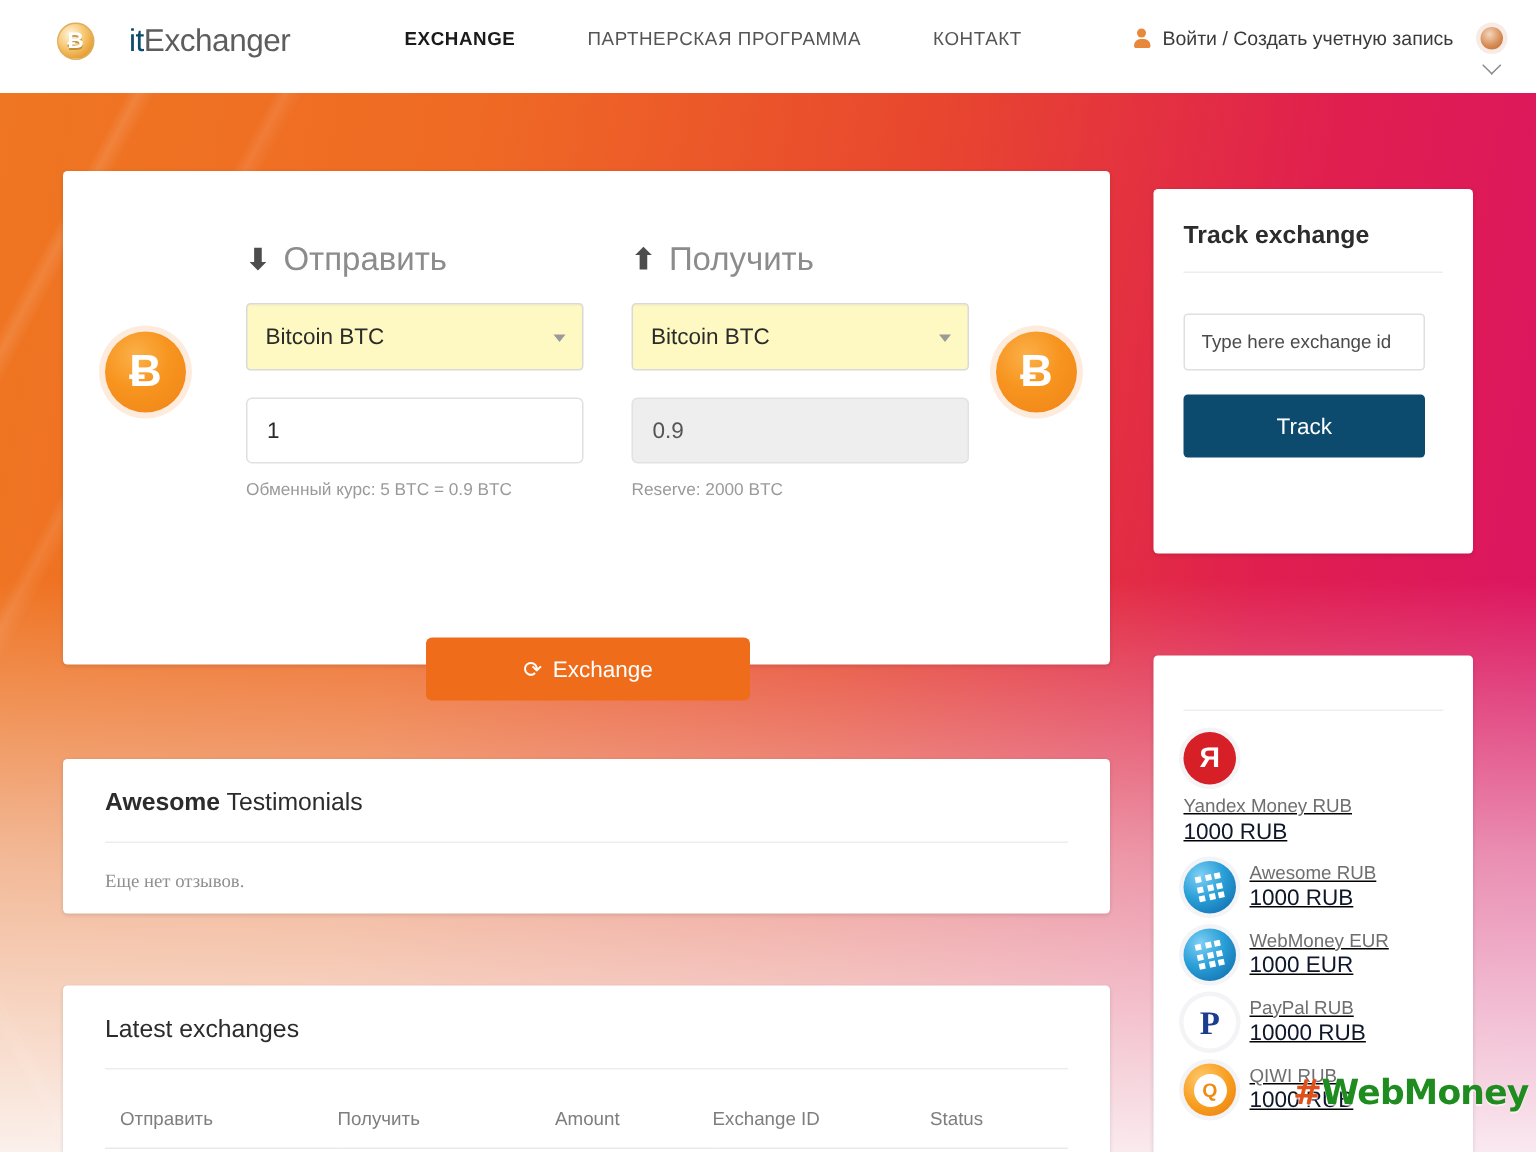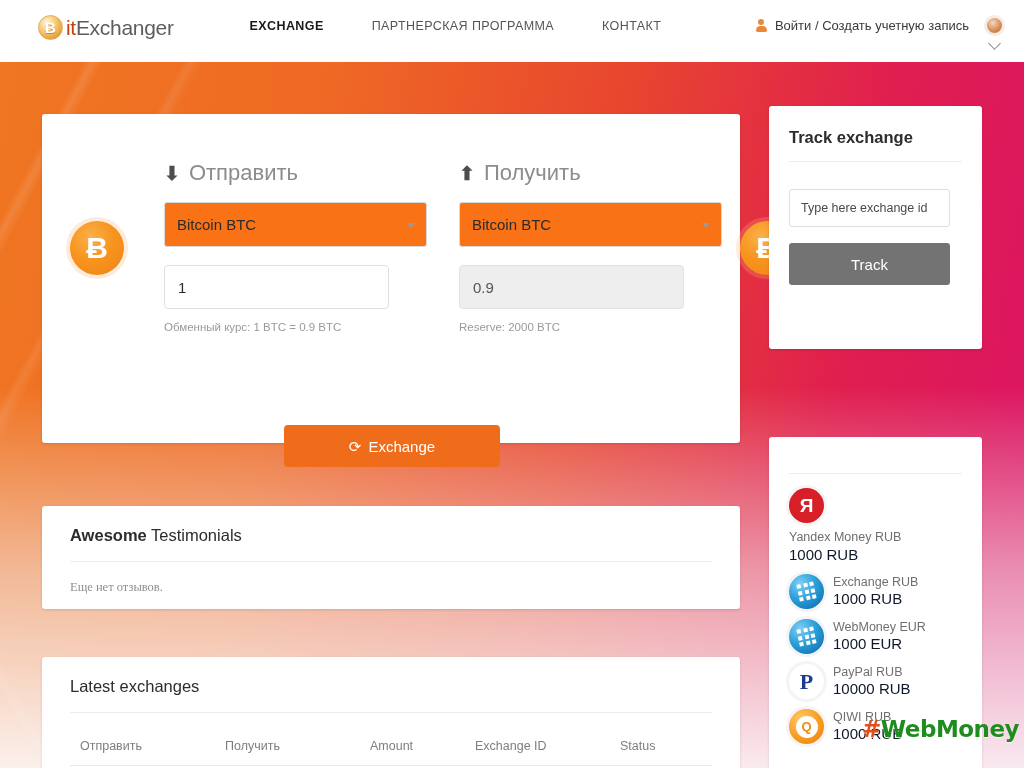--- a/index.html
+++ b/index.html
@@ -45,21 +45,21 @@
     font-size: 15px;
     font-weight: bold;
     line-height: 1;
     text-shadow: 0 1px 0 rgba(160,110,20,.6);
   }
   .brand-text {
     font-size: 21px;
     color: #5d5d5d;
     letter-spacing: -0.3px;
   }
-  .brand-text .b-light { color: #c2410c; }
+  .brand-text .b-light { color: #0c4a6e; margin-left: 20px; }
 
   .nav-links {
     display: flex;
     align-items: center;
     margin-left: 52px;
     margin-top: 19px;
     gap: 0;
   }
   .nav-link {
     font-size: 12.5px;
@@ -193,24 +193,24 @@
     font-weight: normal;
     display: flex; align-items: center; gap: 9px;
     margin-bottom: 16px;
   }
   .arrow-ico {
     font-size: 19px; color: #4d4d4d; line-height: 1;
     font-weight: bold;
   }
 
   .select-box {
-    width: 263px; height: 45px;
+    width: 225px; height: 45px;
     border: 1px solid #d9d9d9;
     border-radius: 3px;
-    background: #f97316;
+    background: #fef9c3;
     display: flex; align-items: center;
     padding: 0 12px;
     font-size: 15px; color: #2b2b2b;
     position: relative;
     cursor: pointer;
     box-shadow: inset 0 1px 1px rgba(0,0,0,.03);
   }
   .select-box .caret {
     position: absolute; right: 11px; top: 50%;
     margin-top: -2px;
@@ -310,21 +310,21 @@
   .ex-table th:nth-child(4) { width: 145px; margin-top: 21px; }
   .ex-table-empty {
     font-size: 12.5px;
     color: #7e7e7e;
     padding: 15px 0 0 10px;
   }
 
   
   .track-card {
     position: absolute;
-    left: 769px; top: 44px;
+    left: 769px; top: 64px;
     width: 213px; height: 243px;
     padding: 22px 20px 0 20px;
   }
   .track-title {
     font-size: 16.5px;
     color: #2c2c2c;
     font-weight: bold;
   }
   .track-input {
     display: block;
@@ -336,21 +336,21 @@
     font-size: 12.5px;
     color: #3a3a3a;
     font-family: "Liberation Sans", sans-serif;
     background: #fff;
     outline: none;
   }
   .track-input::placeholder { color: #4a4a4a; }
   .track-btn {
     margin-top: 16px;
     width: 161px; height: 42px;
-    background: #737373;
+    background: #0c4a6e;
     border: none;
     border-radius: 3px;
     color: #ffffff;
     font-size: 15px;
     font-family: "Liberation Sans", sans-serif;
     cursor: pointer;
   }
 
   .reserve-card {
     position: absolute;
@@ -420,21 +420,21 @@
   .ico-qiwi::after {
     content: "Q";
     position: absolute;
     width: 22px; height: 22px;
     border-radius: 50%;
     background: #ffffff;
     color: #ef8a12;
     font-size: 13px;
     display: flex; align-items: center; justify-content: center;
   }
-  .res-body { line-height: 1.25; }
+  .res-body { line-height: 1.25; text-decoration: underline; }
   .res-name { font-size: 12.5px; color: #6f6f6f; white-space: nowrap; }
   .res-amount { font-size: 15px; color: #0f172a; }
   .res-item.first .res-name { margin-top: 7px; }
 
   
   .watermark {
     position: absolute;
     left: 862px; top: 716px;
     font-size: 23px;
     font-weight: bold;
@@ -487,21 +487,21 @@
       <div class="col send">
         <div class="col-title">
           <span class="arrow-ico">⬇</span>
           <span>Отправить</span>
         </div>
         <div class="select-box">
           <span>Bitcoin BTC</span>
           <span class="caret"></span>
         </div>
         <input class="amount-input" type="text" value="1" style="">
-        <div class="hint">Обменный курс: 1 BTC = 0.9 BTC</div>
+        <div class="hint">Обменный курс: 5 BTC = 0.9 BTC</div>
       </div>
 
       <div class="col receive">
         <div class="col-title">
           <span class="arrow-ico">⬆</span>
           <span>Получить</span>
         </div>
         <div class="select-box">
           <span>Bitcoin BTC</span>
           <span class="caret"></span>
@@ -558,21 +558,21 @@
         <div class="res-ico ico-yandex">Я</div>
         <div class="res-body">
           <div class="res-name">Yandex Money RUB</div>
           <div class="res-amount">1000 RUB</div>
         </div>
       </div>
 
       <div class="res-item">
         <div class="res-ico ico-wm"></div>
         <div class="res-body">
-          <div class="res-name">Exchange RUB</div>
+          <div class="res-name">Awesome RUB</div>
           <div class="res-amount">1000 RUB</div>
         </div>
       </div>
 
       <div class="res-item">
         <div class="res-ico ico-wm"></div>
         <div class="res-body">
           <div class="res-name">WebMoney EUR</div>
           <div class="res-amount">1000 EUR</div>
         </div>

